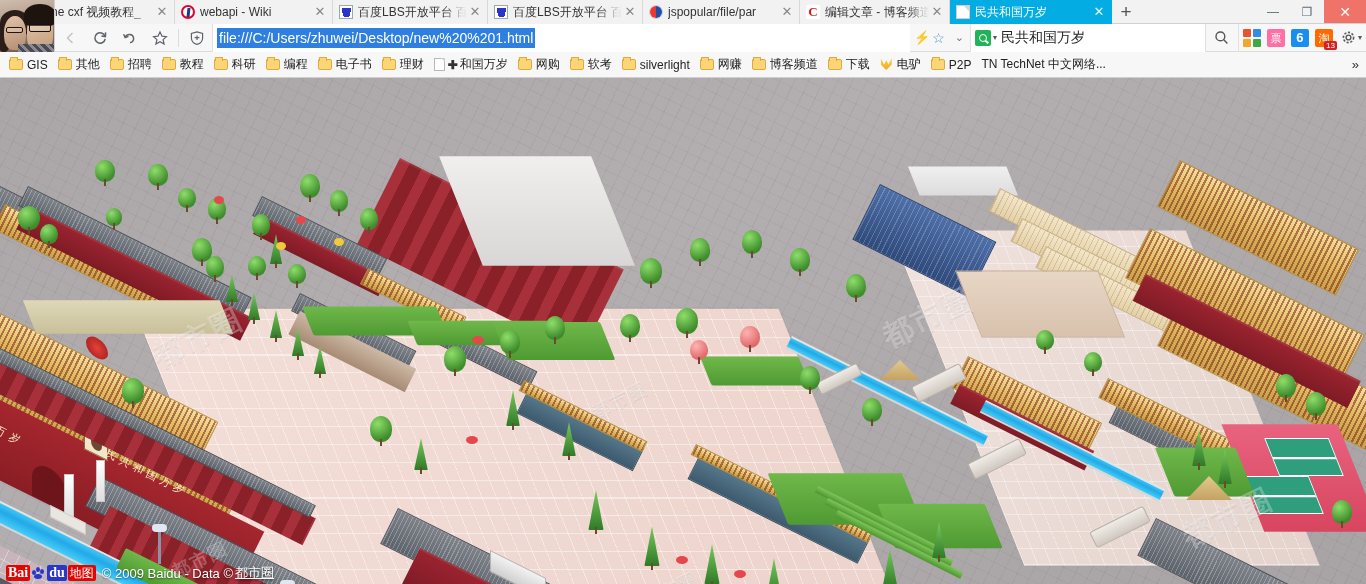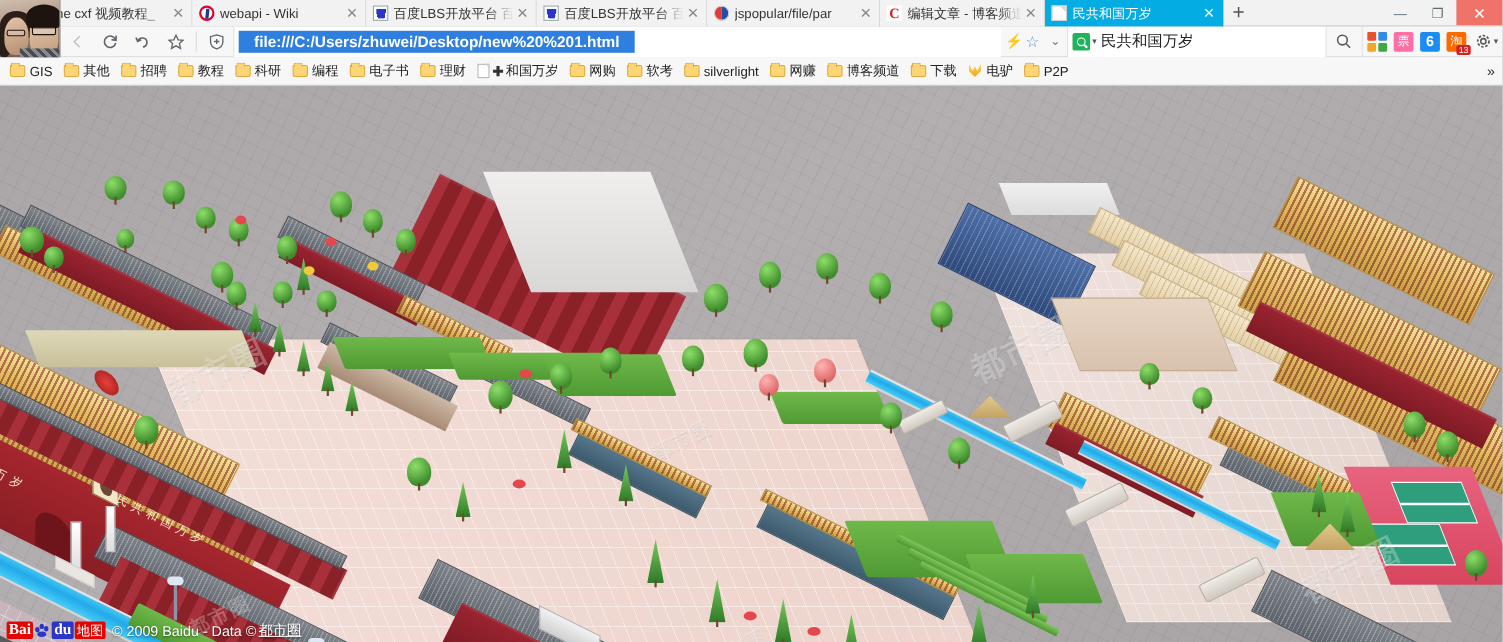--- a/index.html
+++ b/index.html
@@ -114,21 +114,21 @@
   }
   .tbtn{width:30px;height:28px;display:flex;align-items:center;justify-content:center;color:#60646a;}
   .tbtn.disabled{color:#bfc3c7;}
   .sep{width:1px;height:18px;background:#dcdcdc;margin:0 3px;}
   .urlbar{
     flex:1 1 auto;height:28px;display:flex;align-items:center;background:#fff;
     border-left:1px solid #e2e2e2;padding-left:4px;min-width:0;
   }
   .urlsel{
     background:#2f7fe0;color:#fff;font-size:14px;line-height:18px;
-    padding:1px 14px;white-space:nowrap;font-family:"Liberation Sans",sans-serif;font-weight:bold;
+    padding:1px 2px;white-space:nowrap;font-family:"Liberation Sans",sans-serif;
   }
   .urlicons{display:flex;align-items:center;gap:2px;padding:0 4px;}
   .bolt{color:#1a73e8;font-size:13px;}
   .starout{color:#4a90d9;font-size:14px;}
   .chev{color:#777;font-size:11px;padding:0 6px;}
   .searchbox{
     width:236px;height:28px;display:flex;align-items:center;
     border-left:1px solid #e2e2e2;border-right:1px solid #e2e2e2;background:#fff;padding:0 4px;
   }
   .sbadge{width:16px;height:16px;background:#21b35a;border-radius:2px;display:flex;align-items:center;justify-content:center;margin-right:2px;}
@@ -516,20 +516,23 @@
       <span>下载</span>
     </div>
   <div class="bm">
       <span class="emule"></span>
       <span>电驴</span>
     </div>
   <div class="bm">
       <span class="folder"></span>
       <span>P2P</span>
     </div>
+  <div class="bm">
+      <span>TN TechNet 中文网络...</span>
+    </div>
   <div class="chevmore">»</div>
 </div>
 
 <div class="map">
 
   <div class="layer ground"></div>
   <div class="layer plaza"></div>
   <div class="layer plaza2"></div>
 
   <div class="layer roofgrey" style="left:-60px;top:78px;width:150px;height:30px;transform:rotate(26.5deg);transform-origin:left top;"></div>

